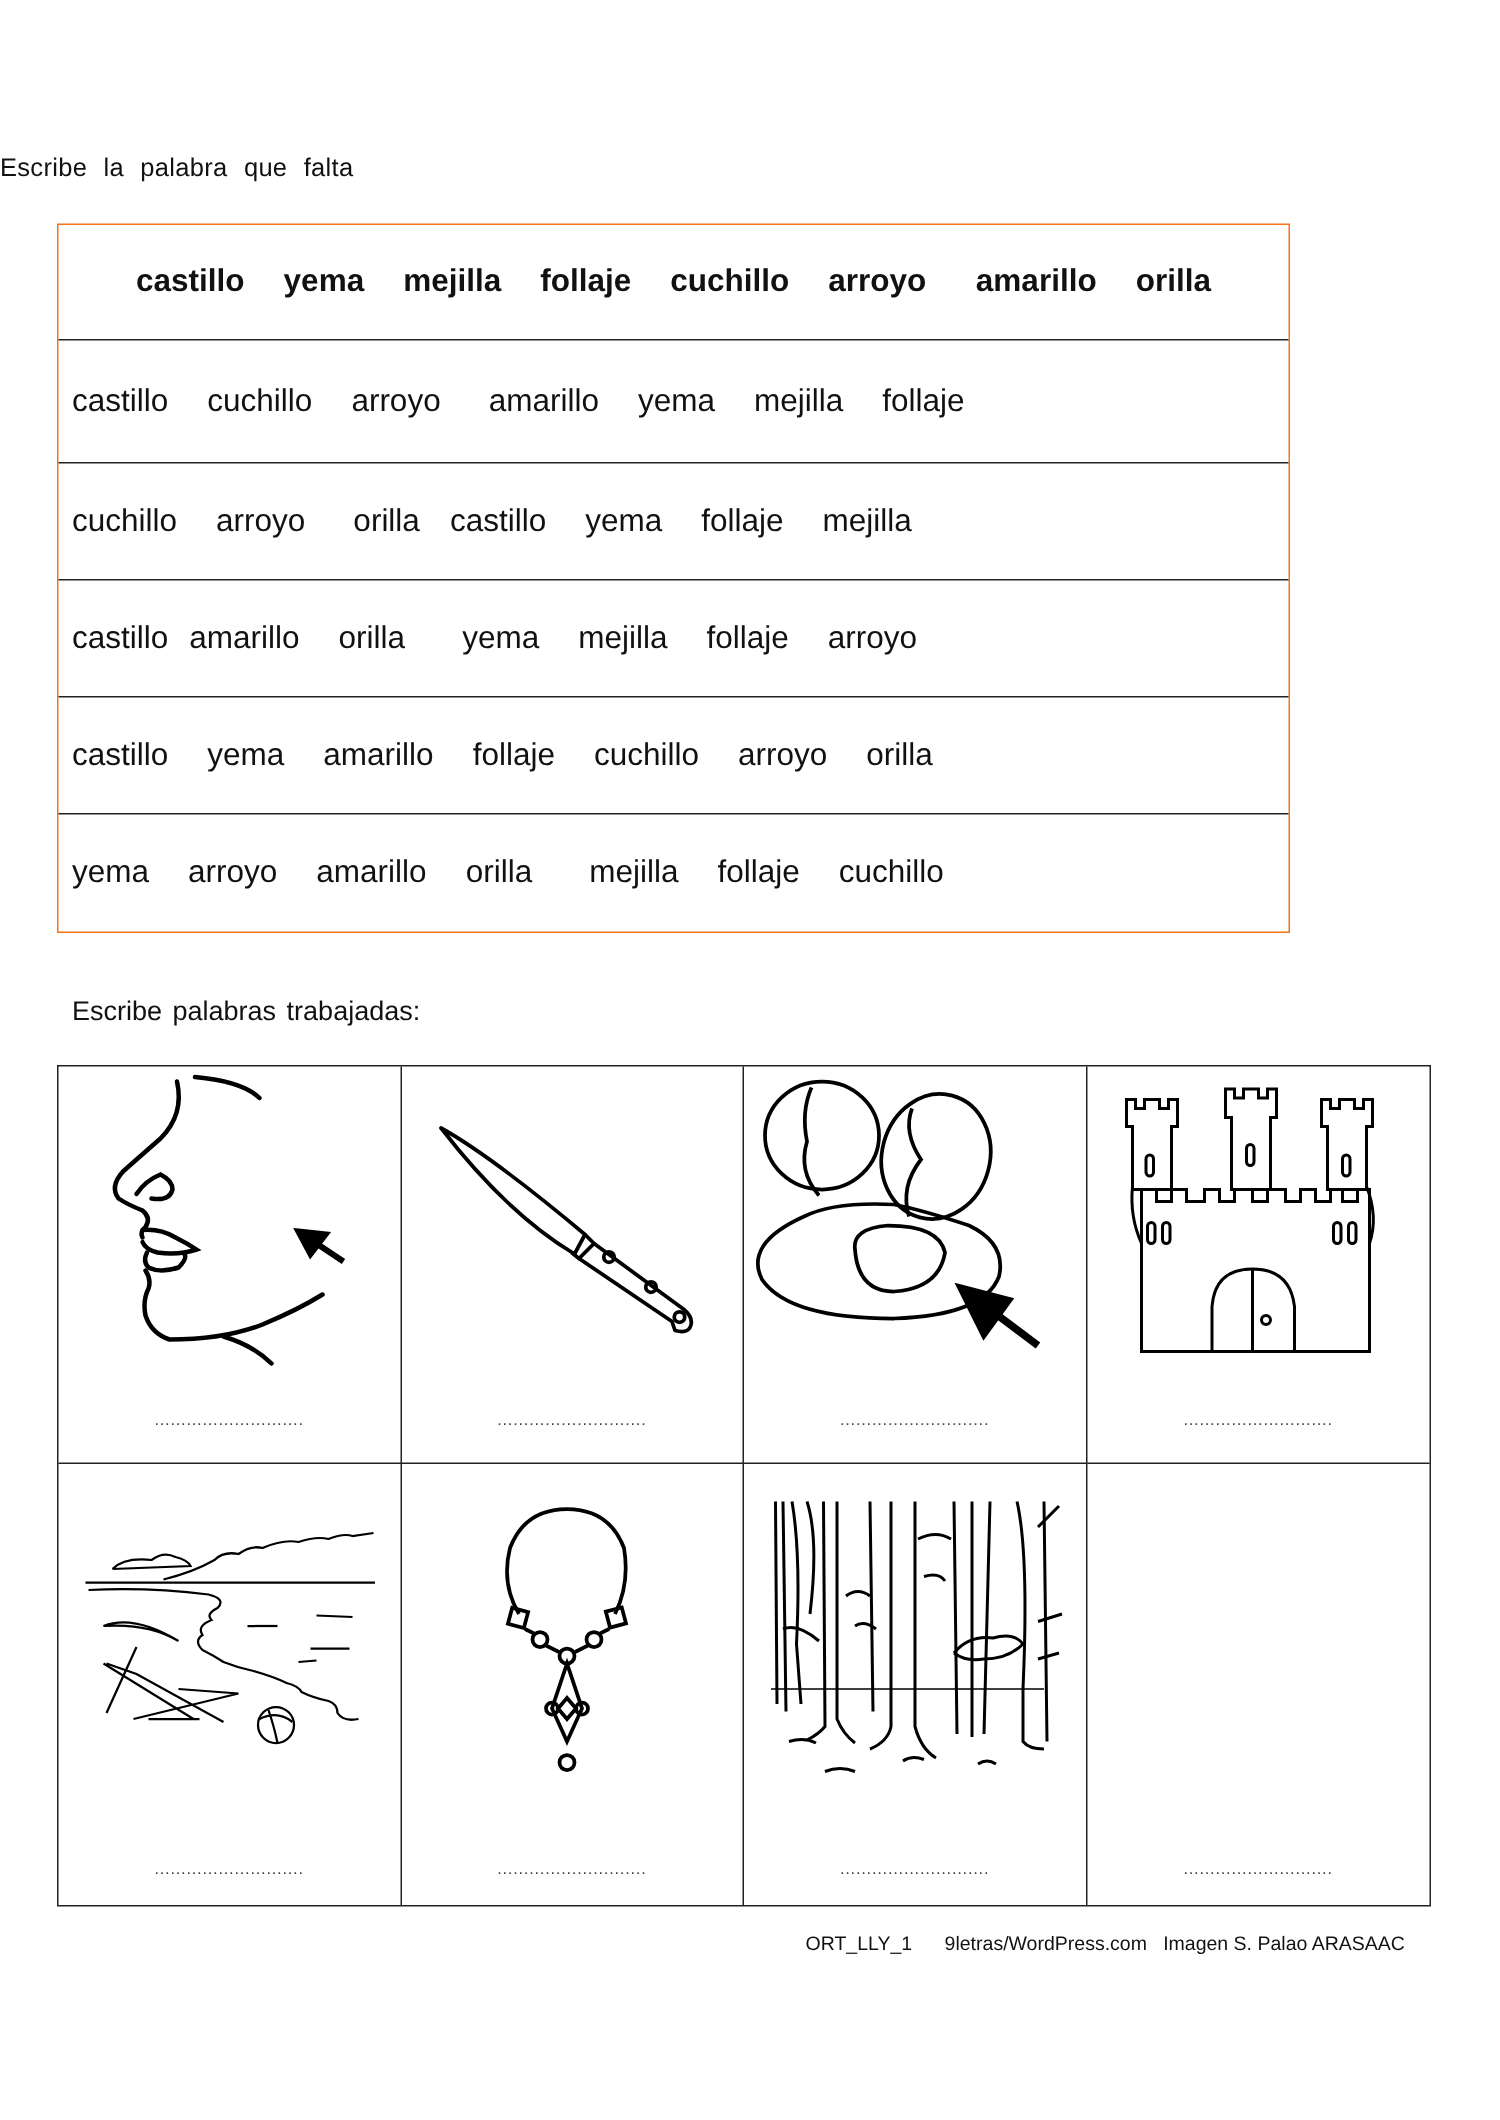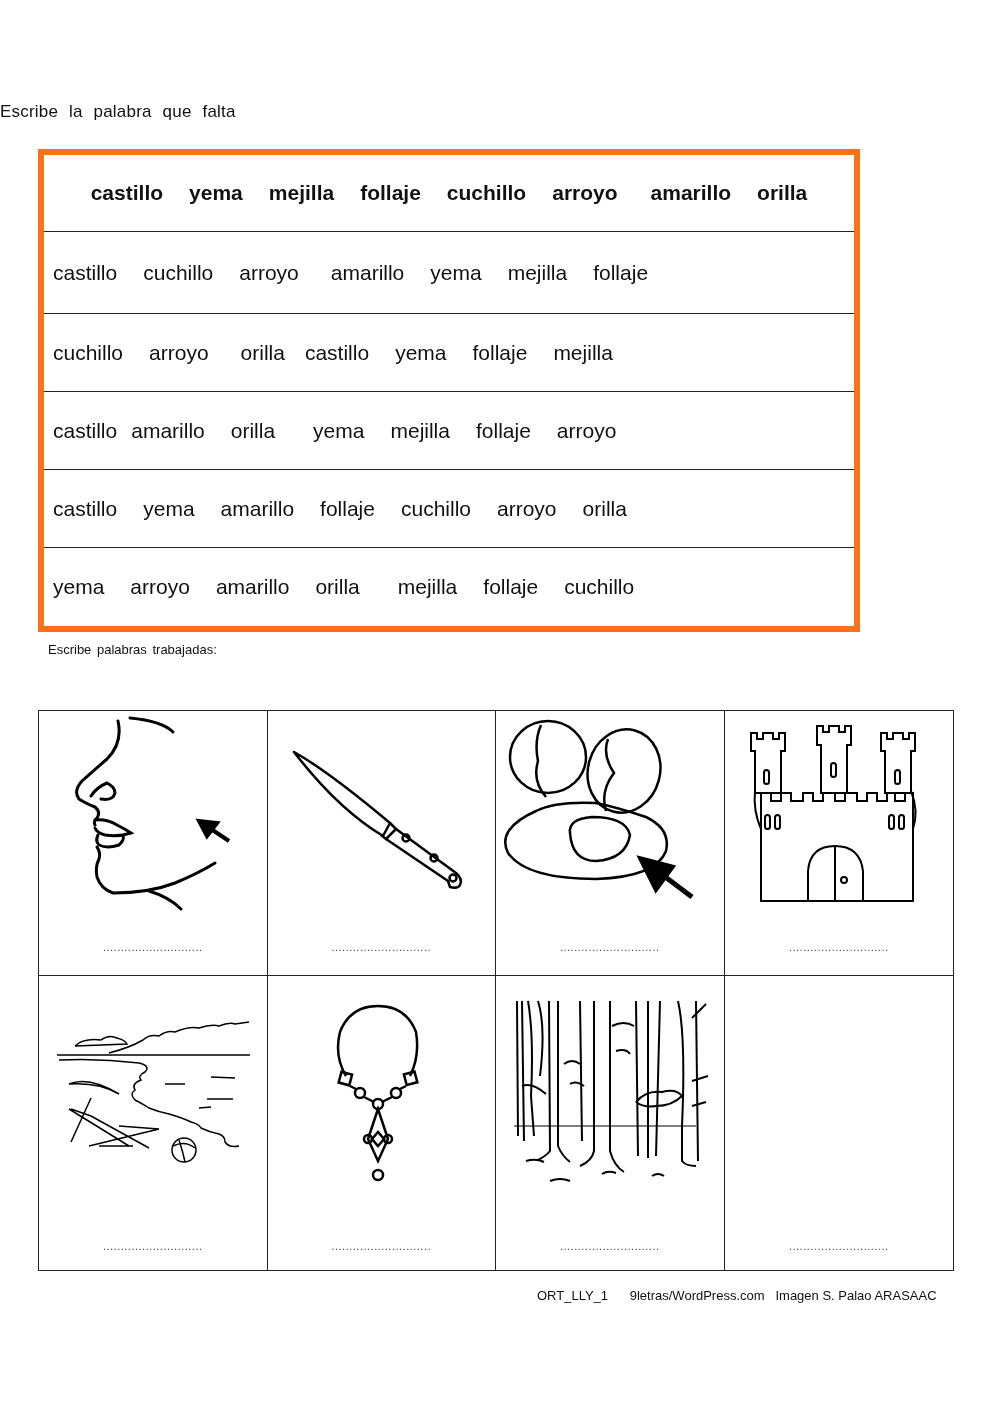--- a/index.html
+++ b/index.html
@@ -1,32 +1,32 @@
 <!DOCTYPE html>
 <html><head>
 <meta charset="utf-8">
 <style>
   html, body { margin: 0; padding: 0; background: #ffffff; }
   body { width: 1000px; height: 1413px; position: relative; overflow: hidden;
          font-family: "Liberation Sans", sans-serif; color: #111; }
   .title { position: absolute; top: 102px; left: 0; width: 1000px; text-align: left;
            font-size: 17px; word-spacing: 6px; letter-spacing: 0.2px; }
   .word-table { position: absolute; top: 149px; left: 38px; width: 822px;
-                border: 6px solid #f97316; box-sizing: border-box; }
+                border: 1px solid #f97316; box-sizing: border-box; }
   .word-bank { height: 76px; border-bottom: 1px solid #222; display: flex;
                align-items: center; justify-content: center; font-weight: bold;
                font-size: 21px; }
   .word-bank span { margin: 0 13px; }
   .row { height: 78px; border-bottom: 1px solid #222; display: flex; align-items: center;
          padding-left: 9px; font-size: 21px; box-sizing: border-box; }
   .row:first-of-type { height: 82px; }
   .row:last-child { border-bottom: none; }
   .row span { margin-right: 26px; }
   .row.r1 { height: 82px; }
-  .subtitle { position: absolute; top: 642px; left: 48px; font-size: 13px; word-spacing: 2px; }
+  .subtitle { position: absolute; top: 664px; left: 48px; font-size: 18px; word-spacing: 2px; }
   .grid { position: absolute; top: 710px; left: 38px; width: 916px; height: 561px;
           border: 1px solid #222; box-sizing: border-box; display: grid;
           grid-template-columns: repeat(4, 1fr); grid-template-rows: 265px 1fr; }
   .cell { position: relative; border-right: 1px solid #222; border-bottom: 1px solid #222; }
   .cell:nth-child(4n) { border-right: none; }
   .cell:nth-child(n+5) { border-bottom: none; }
   .cell svg.pic { position: absolute; left: 0; top: 0; }
   .dots { position: absolute; bottom: 22px; left: 0; width: 100%; text-align: center;
           font-size: 11px; letter-spacing: 0.5px; color: #444; }
   .cell.bottom .dots { bottom: 18px; }

